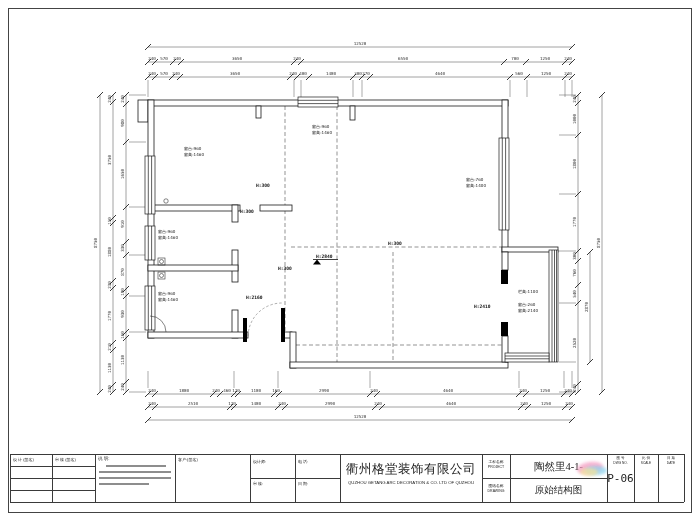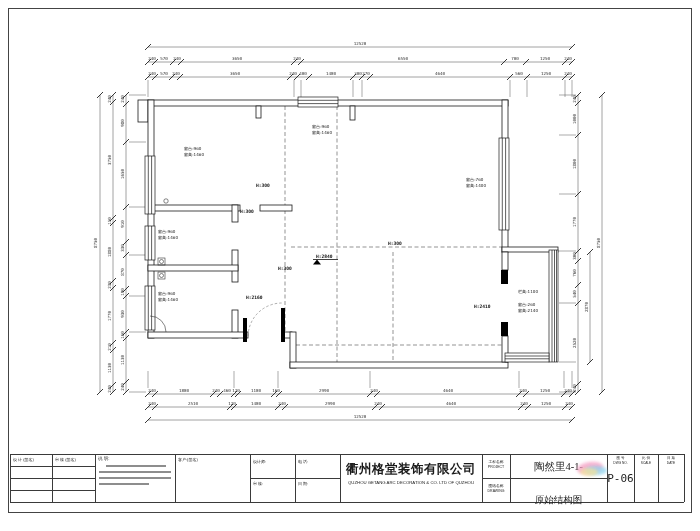--- a/index.html
+++ b/index.html
@@ -422,30 +422,30 @@
   <div class="noteline" style="left:99px;top:471px;width:72px"></div>
   <div class="noteline" style="left:99px;top:477px;width:72px"></div>
   <div class="noteline" style="left:99px;top:483px;width:50px"></div>
 
   <div class="tbt" style="left:178px;top:457px;font-size:4px">客户:(签名)</div>
   <div class="tbt" style="left:253px;top:459px;font-size:4px">设计师:</div>
   <div class="tbt" style="left:298px;top:459px;font-size:4px">电 话:</div>
   <div class="tbt" style="left:253px;top:481px;font-size:4px">审 核:</div>
   <div class="tbt" style="left:298px;top:481px;font-size:4px">日 期:</div>
 
-  <div class="tbt" style="left:340px;top:461px;width:142px;text-align:center;font-size:12.5px;font-weight:bold;letter-spacing:.5px">衢州格堂装饰有限公司</div>
+  <div class="tbt" style="left:340px;top:461px;width:142px;text-align:center;font-size:12.5px;font-weight:normal;letter-spacing:.5px">衢州格堂装饰有限公司</div>
   <div class="tbt" style="left:340px;top:480px;width:142px;text-align:center;font-size:4.3px">QUZHOU GETANG ARC DECORATION  &amp;   CO. LTD OF QUZHOU</div>
 
   <div class="tbt" style="left:482px;top:459px;width:28px;text-align:center;font-size:3.8px">工程名称</div>
   <div class="tbt" style="left:482px;top:465px;width:28px;text-align:center;font-size:3.5px">PROJECT</div>
   <div class="tbt" style="left:482px;top:483px;width:28px;text-align:center;font-size:3.8px">图纸名称</div>
   <div class="tbt" style="left:482px;top:489px;width:28px;text-align:center;font-size:3.5px">DRAWING</div>
 
   <div class="tbt" style="left:510px;top:460px;width:97px;text-align:center;font-size:10.5px;font-family:'Liberation Serif',serif">陶然里4-1-</div>
-  <div class="tbt" style="left:510px;top:494px;width:97px;text-align:center;font-size:9.5px;font-family:'Liberation Serif',serif">原始结构图</div>
+  <div class="tbt" style="left:510px;top:484px;width:97px;text-align:center;font-size:9.5px;font-family:'Liberation Serif',serif">原始结构图</div>
   <div class="stamp" style="left:577px;top:462px;width:26px;height:12px;background:#f49ac1;transform:rotate(-8deg)"></div>
   <div class="stamp" style="left:585px;top:466px;width:22px;height:9px;background:#8fd3ee"></div>
   <div class="stamp" style="left:580px;top:468px;width:18px;height:8px;background:#f2e39b"></div>
 
   <div class="tbt" style="left:607px;top:456px;width:27px;text-align:center;font-size:3.5px">图 号</div>
   <div class="tbt" style="left:607px;top:461px;width:27px;text-align:center;font-size:3.2px">DWG NO.</div>
   <div class="tbt" style="left:607px;top:472px;width:27px;text-align:center;font-size:11px;font-family:'DejaVu Sans Mono',monospace">P-06</div>
   <div class="tbt" style="left:634px;top:456px;width:24px;text-align:center;font-size:3.5px">比 例</div>
   <div class="tbt" style="left:634px;top:461px;width:24px;text-align:center;font-size:3.2px">SCALE</div>
   <div class="tbt" style="left:658px;top:456px;width:26px;text-align:center;font-size:3.5px">日 期</div>

